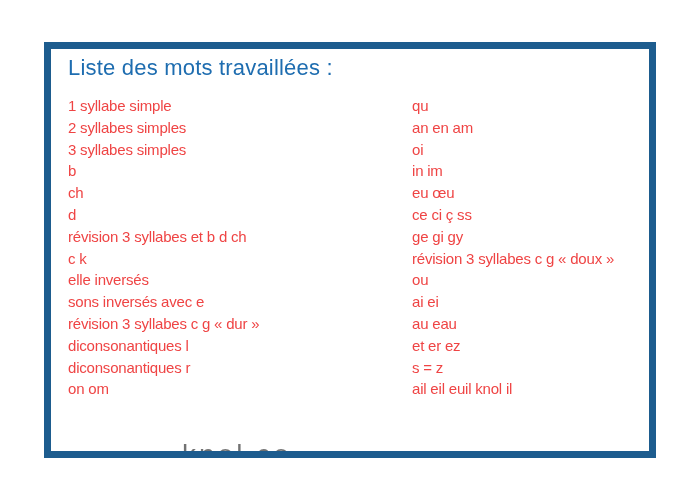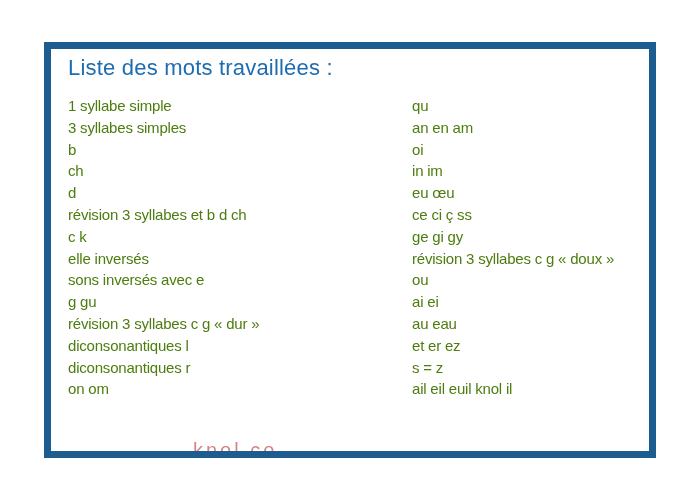--- a/index.html
+++ b/index.html
@@ -53,56 +53,56 @@
     display: flex;
   }
   .col {
     display: block;
   }
   .col-left { width: 304px; flex: 0 0 304px; }
   .col-right { flex: 1 1 auto; margin-left: 40px; }
   .row {
     font-size: 15px;
     line-height: 21.8px;
-    color: #4d7c0f;
+    color: #ef4444;
     letter-spacing: -0.2px;
     white-space: nowrap;
   }
   .watermark {
     position: absolute;
-    left: 149px;
+    left: 138px;
     top: 397px;
-    font-size: 20px;
+    font-size: 28px;
     letter-spacing: 3px;
-    color: #b91c1c;
+    color: #000000;
     opacity: 0.55;
     filter: blur(0.7px);
     z-index: 1;
     white-space: nowrap;
     user-select: none;
   }
 </style>
 </head>
 <body>
 
 <div class="card">
   <div class="title">Liste des mots travaillées :</div>
 
   <div class="cols">
     <div class="col col-left">
         <div class="row">1 syllabe simple</div>
+        <div class="row">2 syllabes simples</div>
         <div class="row">3 syllabes simples</div>
         <div class="row">b</div>
         <div class="row">ch</div>
         <div class="row">d</div>
         <div class="row">révision 3 syllabes et b d ch</div>
         <div class="row">c k</div>
         <div class="row">elle inversés</div>
         <div class="row">sons inversés avec e</div>
-        <div class="row">g gu</div>
         <div class="row">révision 3 syllabes c g « dur »</div>
         <div class="row">diconsonantiques l</div>
         <div class="row">diconsonantiques r</div>
         <div class="row">on om</div>
       </div>
     <div class="col col-right">
         <div class="row">qu</div>
         <div class="row">an en am</div>
         <div class="row">oi</div>
         <div class="row">in im</div>

